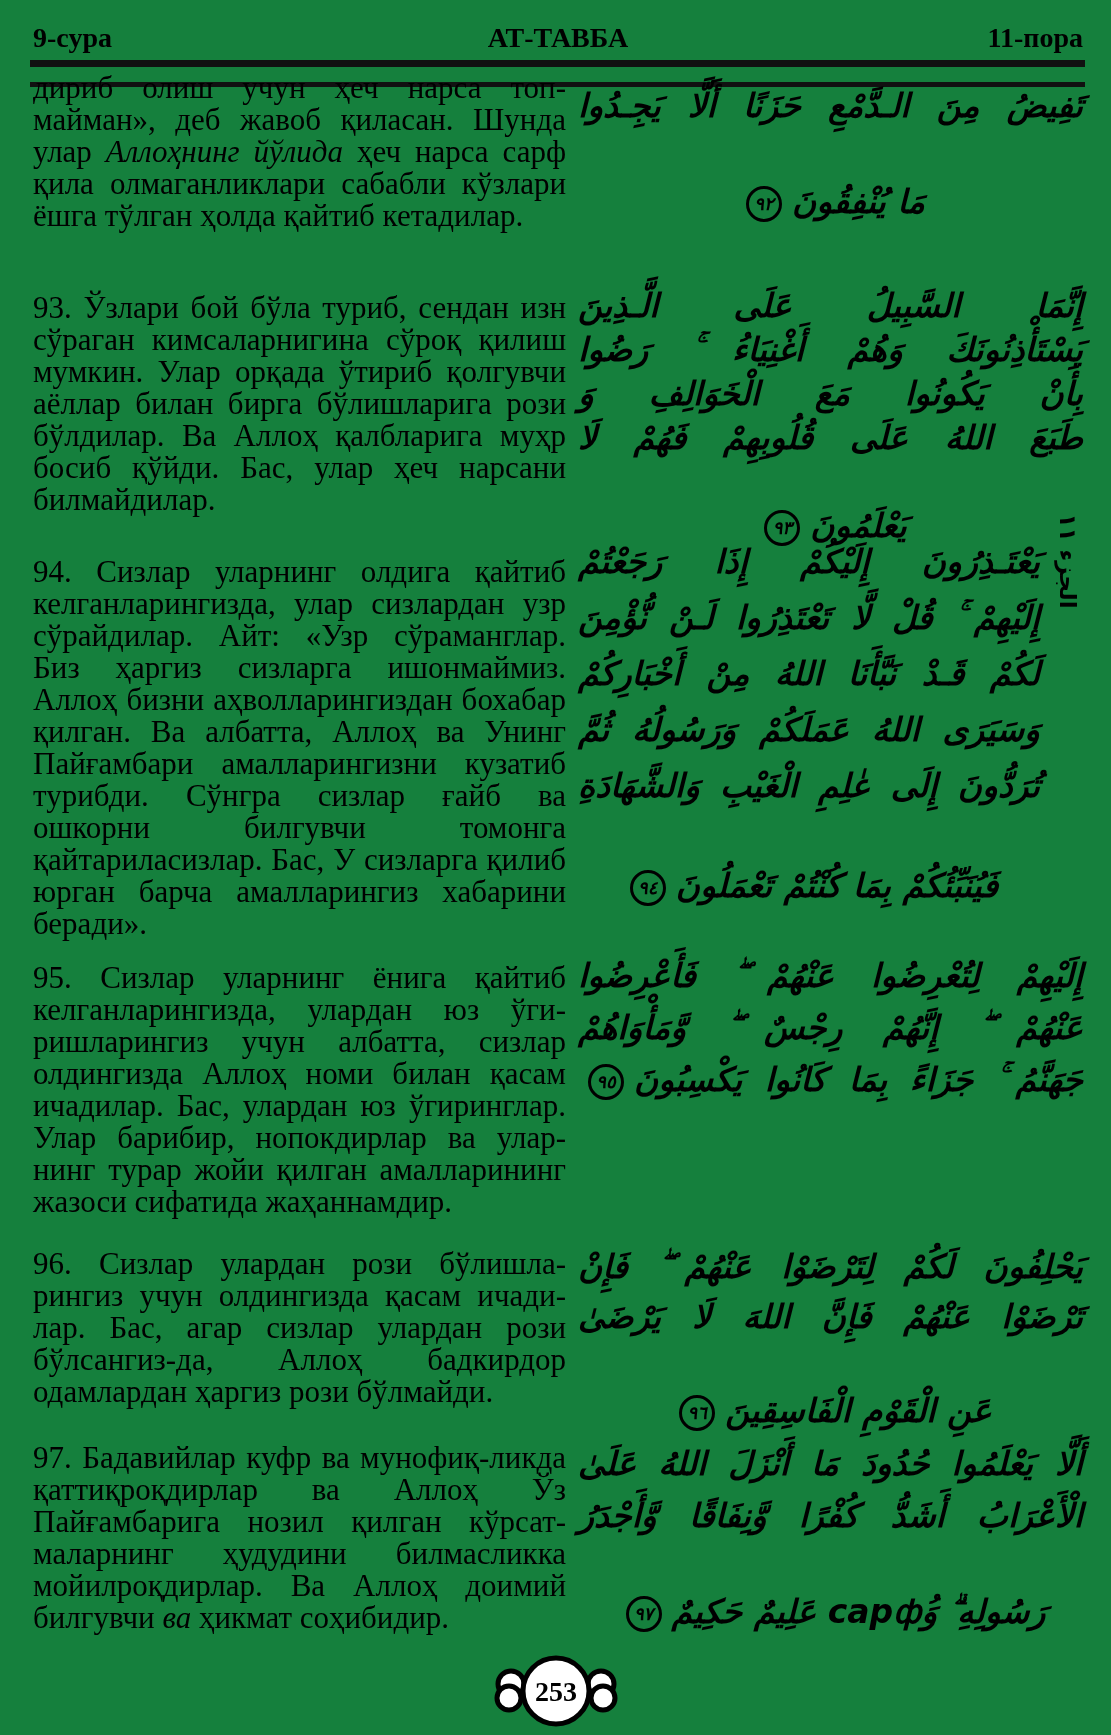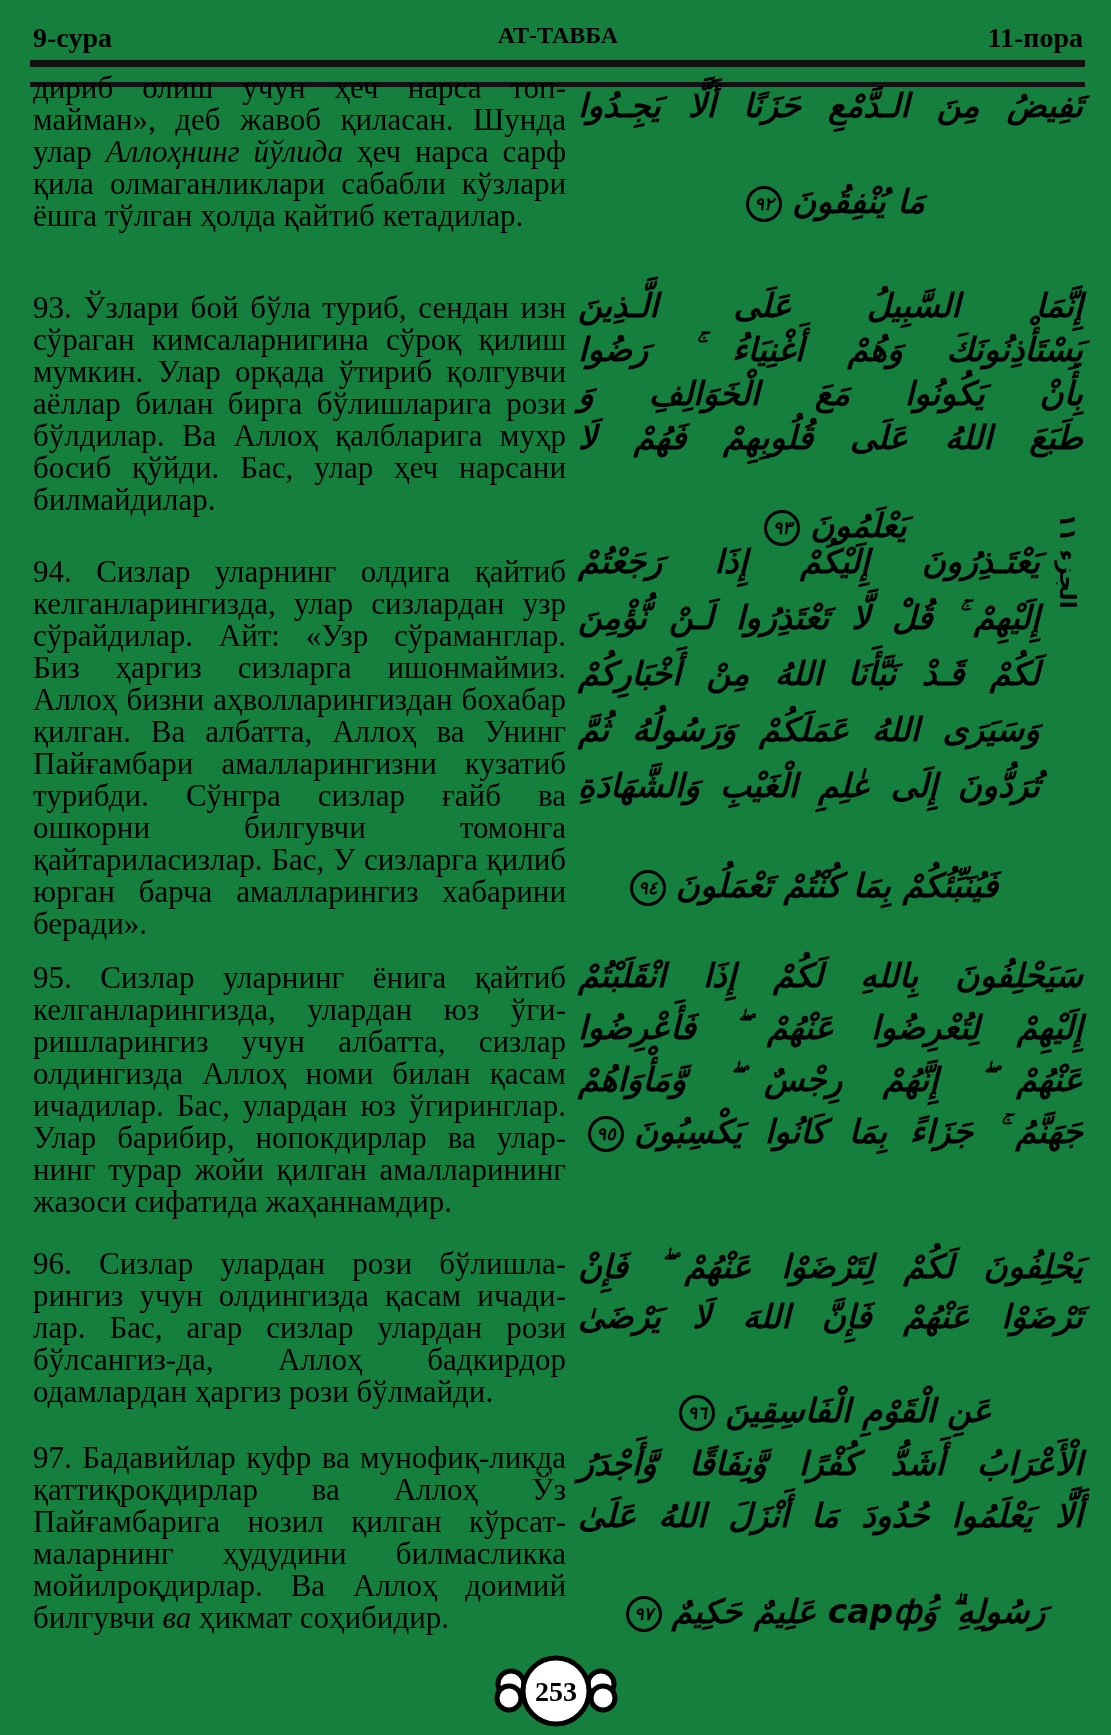--- a/index.html
+++ b/index.html
@@ -7,21 +7,21 @@
     position:relative;
     width:1111px;height:1735px;
     background:#15803d;
     color:#000;
     overflow:hidden;
     font-family:"Liberation Serif", serif;
   }
   
   .hdr{position:absolute;top:22px;left:33px;right:28px;height:36px;}
   .hdr .h-left{position:absolute;left:0;top:0;font-size:28px;font-weight:bold;}
-  .hdr .h-center{position:absolute;left:0;right:0;top:0;text-align:center;font-size:24px;font-weight:bold;}
+  .hdr .h-center{position:absolute;left:0;right:0;top:0;text-align:center;font-size:28px;font-weight:bold;}
   .hdr .h-right{position:absolute;right:0;top:0;font-size:28px;font-weight:bold;}
   .hdr-rule{
     position:absolute;top:60px;left:30px;right:26px;height:15px;
     border-top:7px solid #111;border-bottom:5px solid #111;
   }
   
   .t-para{
     position:absolute;left:33px;width:533px;
     font-size:31px;line-height:32px;
     text-align:justify;text-justify:inter-word;
@@ -108,33 +108,32 @@
       </div>
       <div class="ar-block" style="top: 534px; left: 578px; width: 462px; line-height: 56px;">
         <div class="ar-line"><span>يَعْتَـذِرُونَ إِلَيْكُمْ إِذَا رَجَعْتُمْ</span></div>
         <div class="ar-line"><span>إِلَيْهِمْ ۚ قُلْ لَّا تَعْتَذِرُوا لَـنْ نُّؤْمِنَ</span></div>
         <div class="ar-line"><span>لَكُمْ قَـدْ نَبَّأَنَا اللهُ مِنْ أَخْبَارِكُمْ</span></div>
         <div class="ar-line"><span>وَسَيَرَى اللهُ عَمَلَكُمْ وَرَسُولُهُ ثُمَّ</span></div>
         <div class="ar-line"><span>تُرَدُّونَ إِلَى عٰلِمِ الْغَيْبِ وَالشَّهَادَةِ</span></div>
         <div class="ar-line center"><span>فَيُنَبِّئُكُمْ بِمَا كُنْتُمْ تَعْمَلُونَ</span><span class="vcircle">٩٤</span></div>
       </div>
       <div class="ar-block" style="top: 950px; left: 578px; width: 505px; line-height: 52px;">
-        <div class="ar-line"><span>سَيَحْلِفُونَ بِاللهِ لَكُمْ إِذَا انْقَلَبْتُمْ</span></div>
         <div class="ar-line"><span>إِلَيْهِمْ لِتُعْرِضُوا عَنْهُمْ ۖ فَأَعْرِضُوا</span></div>
         <div class="ar-line"><span>عَنْهُمْ ۖ إِنَّهُمْ رِجْسٌ ۖ وَّمَأْوَاهُمْ</span></div>
         <div class="ar-line"><span>جَهَنَّمُ ۚ جَزَاءً بِمَا كَانُوا يَكْسِبُونَ</span><span class="vcircle">٩٥</span></div>
       </div>
       <div class="ar-block" style="top: 1242px; left: 578px; width: 505px; line-height: 50px;">
         <div class="ar-line"><span>يَحْلِفُونَ لَكُمْ لِتَرْضَوْا عَنْهُمْ ۖ فَإِنْ</span></div>
         <div class="ar-line"><span>تَرْضَوْا عَنْهُمْ فَإِنَّ اللهَ لَا يَرْضَىٰ</span></div>
         <div class="ar-line center"><span>عَنِ الْقَوْمِ الْفَاسِقِينَ</span><span class="vcircle">٩٦</span></div>
       </div>
       <div class="ar-block" style="top: 1438px; left: 578px; width: 505px; line-height: 52px;">
+        <div class="ar-line"><span>أَلَّا يَعْلَمُوا حُدُودَ مَا أَنْزَلَ اللهُ عَلَىٰ</span></div>
         <div class="ar-line"><span>الْأَعْرَابُ أَشَدُّ كُفْرًا وَّنِفَاقًا وَّأَجْدَرُ</span></div>
-        <div class="ar-line"><span>أَلَّا يَعْلَمُوا حُدُودَ مَا أَنْزَلَ اللهُ عَلَىٰ</span></div>
         <div class="ar-line center"><span>رَسُولِهِ ۗ وَсарфُ عَلِيمٌ حَكِيمٌ</span><span class="vcircle">٩٧</span></div>
       </div>
     </div>
 
   <div class="juz">
     <span>الجزء ١١</span>
   </div>
 
   <div class="pagenum">
     <svg width="148" height="86" viewBox="-74 -43 148 86">

